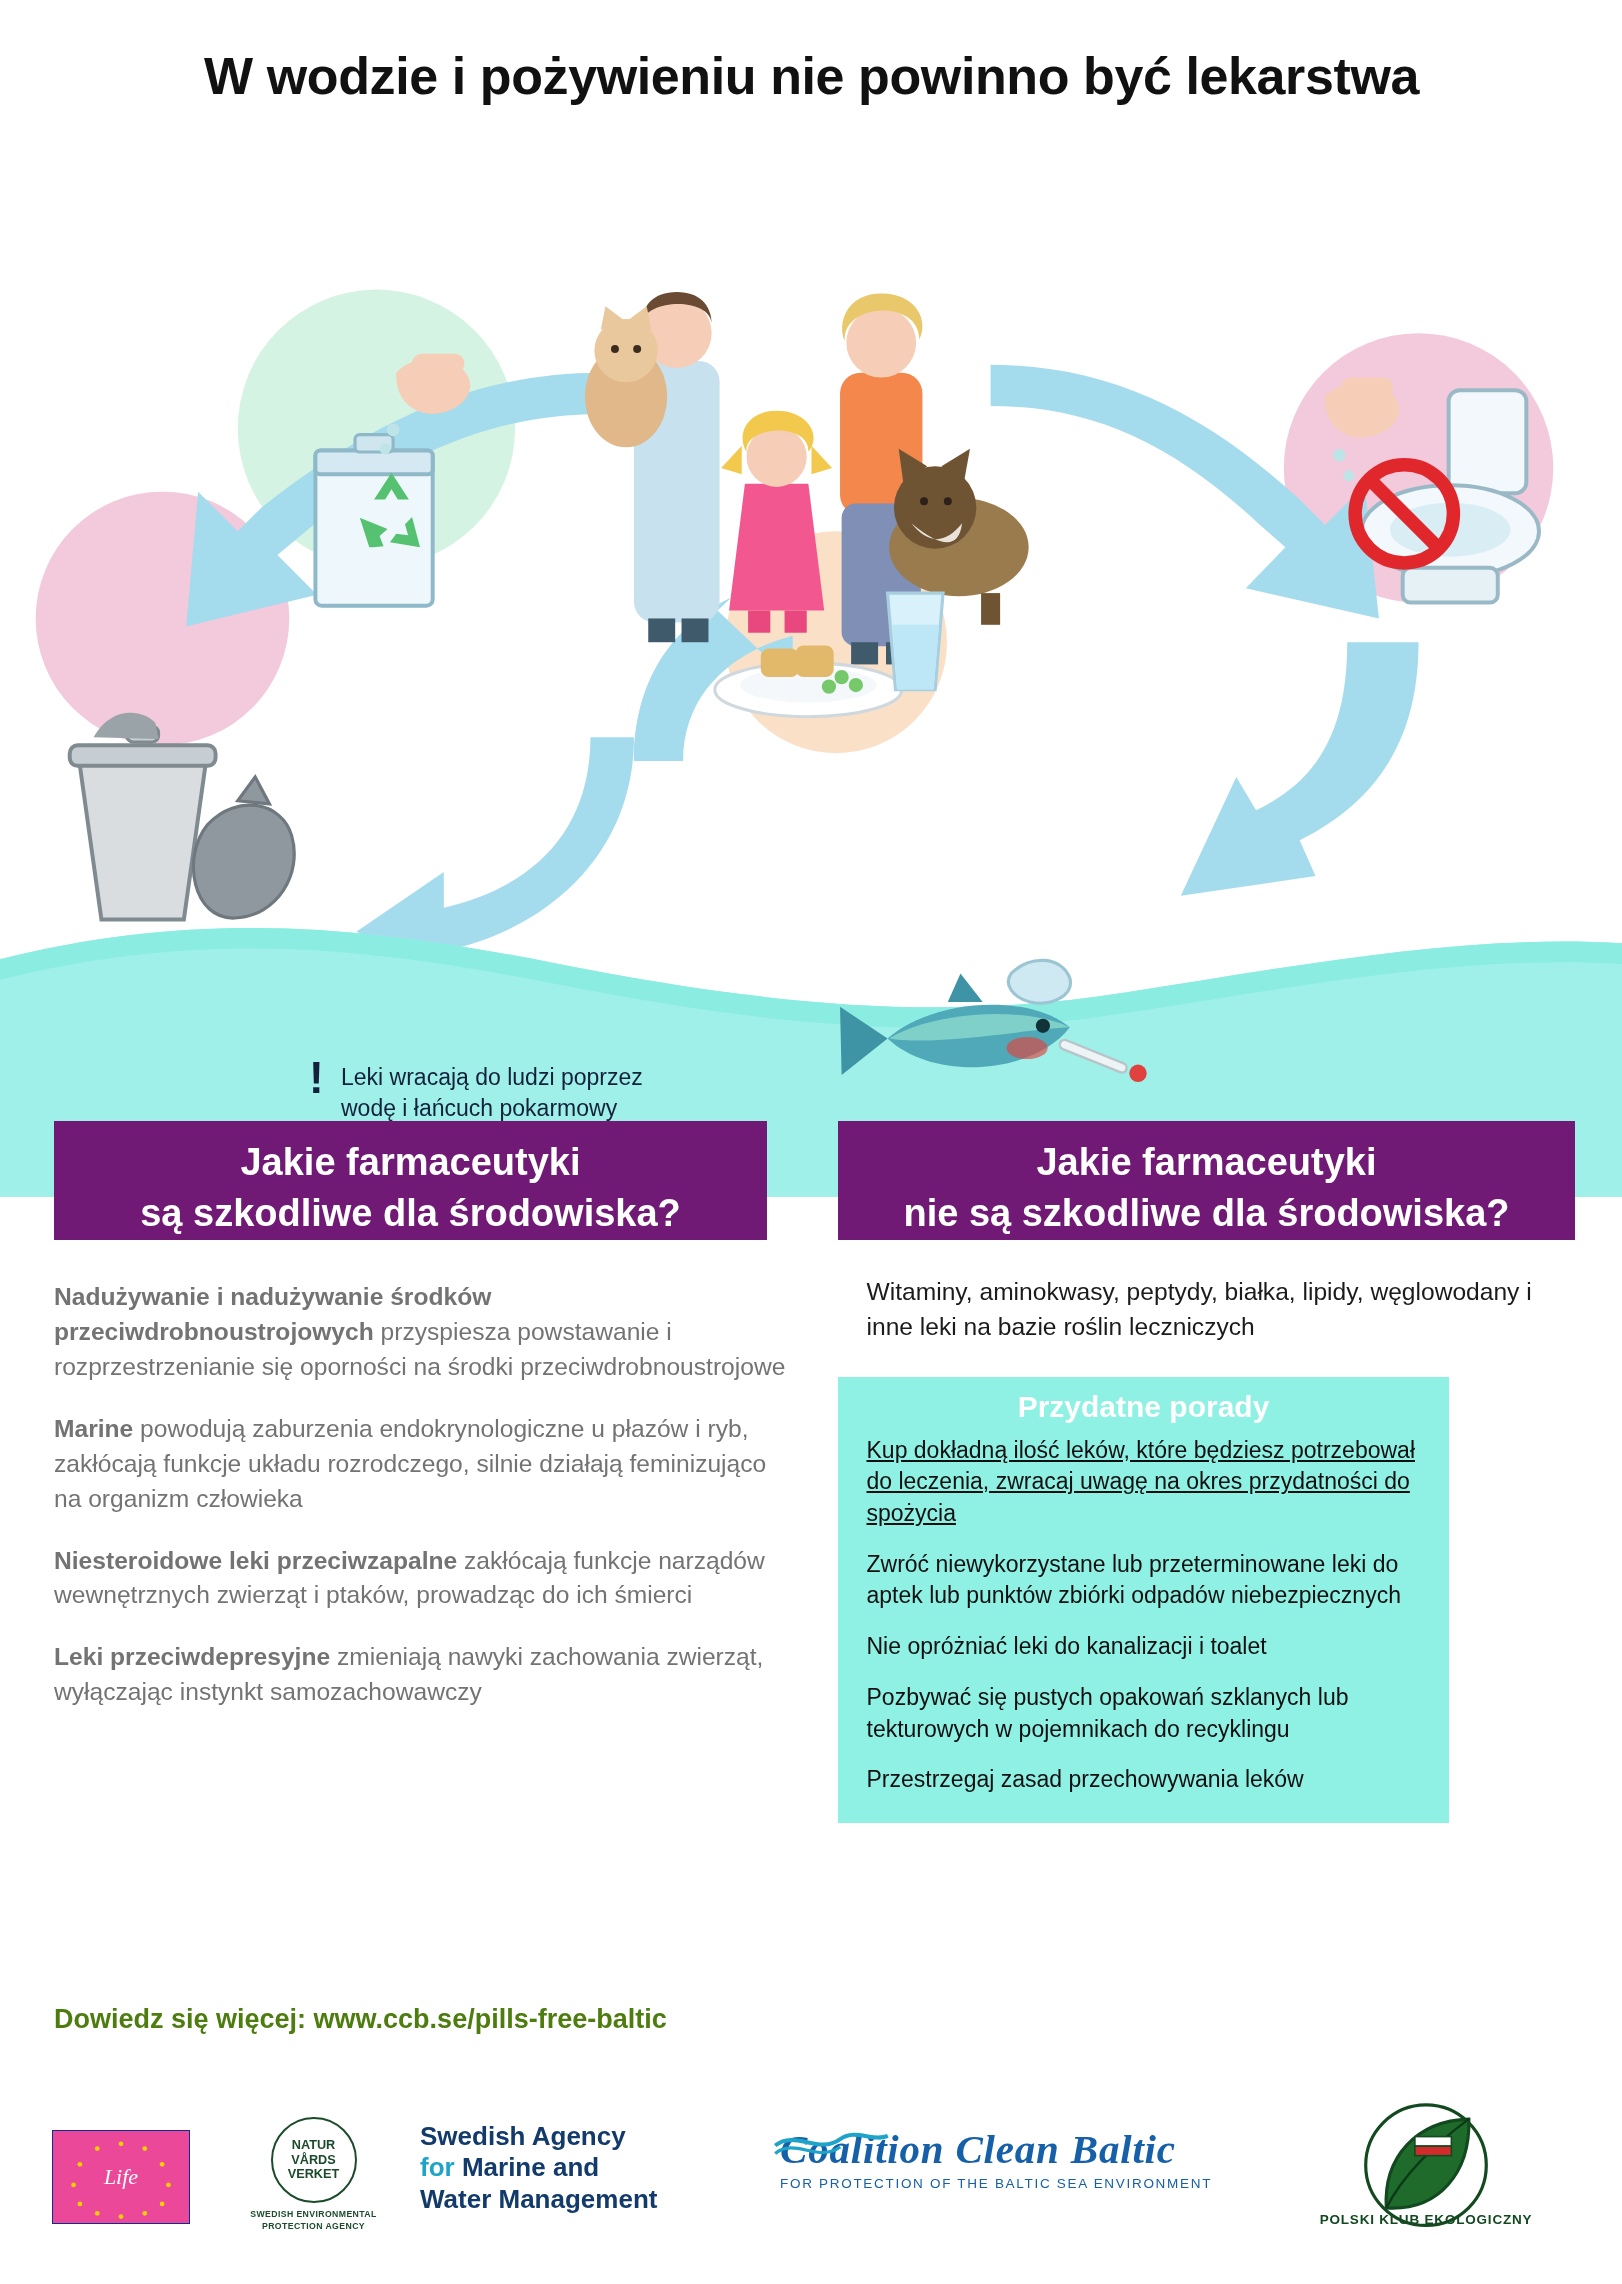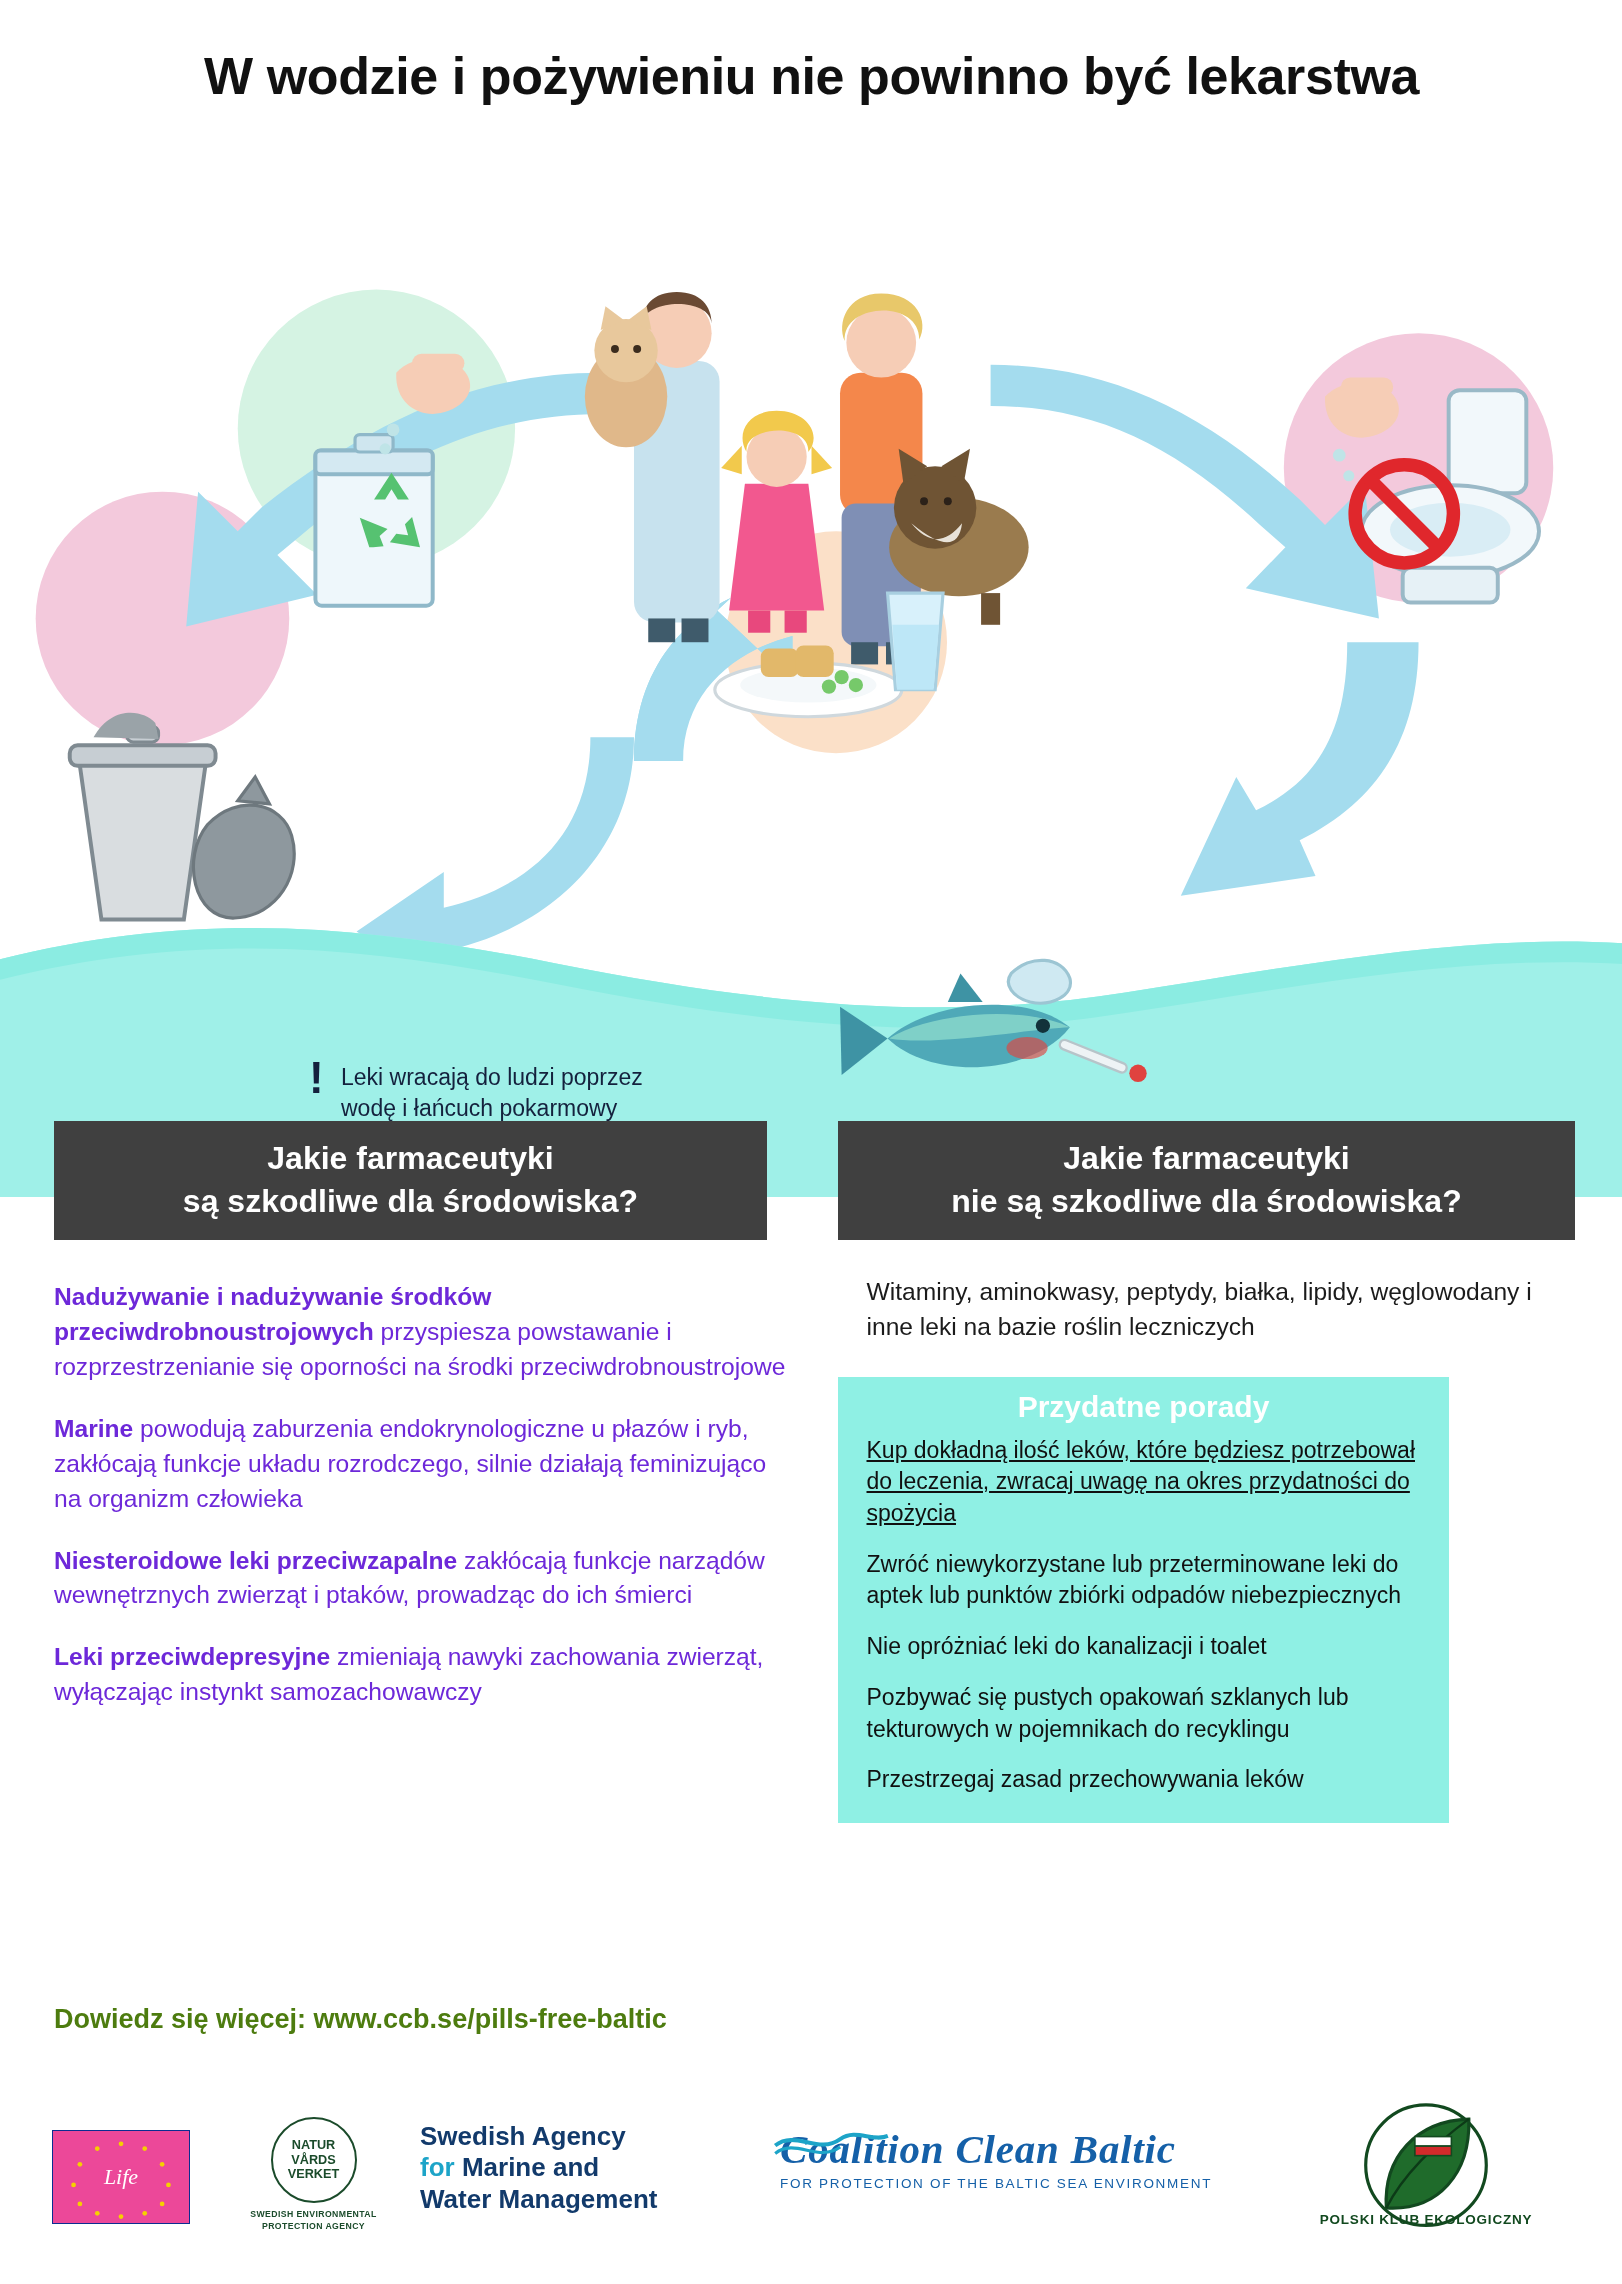--- a/index.html
+++ b/index.html
@@ -73,36 +73,36 @@
     width: 737px;
   }
   .col-right {
     position: absolute;
     left: 838px;
     top: 0;
     width: 737px;
   }
 
   .head-banner {
-    background: #404040;
+    background: #701a75;
     color: #ffffff;
-    font-size: 32px;
+    font-size: 38px;
     font-weight: bold;
     text-align: center;
     line-height: 1.35;
     padding: 16px 8px 19px 8px;
     box-sizing: border-box;
   }
   .head-banner.left  { width: 713px; height: 119px; }
   .head-banner.right { width: 737px; height: 119px; }
 
   .body-text {
     font-size: 24.6px;
     line-height: 1.42;
-    color: #6d28d9;
+    color: #737373;
     margin-top: 40px;
   }
   .para {
     margin-top: 27px;
   }
   .para.first { margin-top: 35px; }
   .para b { font-weight: bold; }
 
   .right-intro {
     margin-top: 35px;

